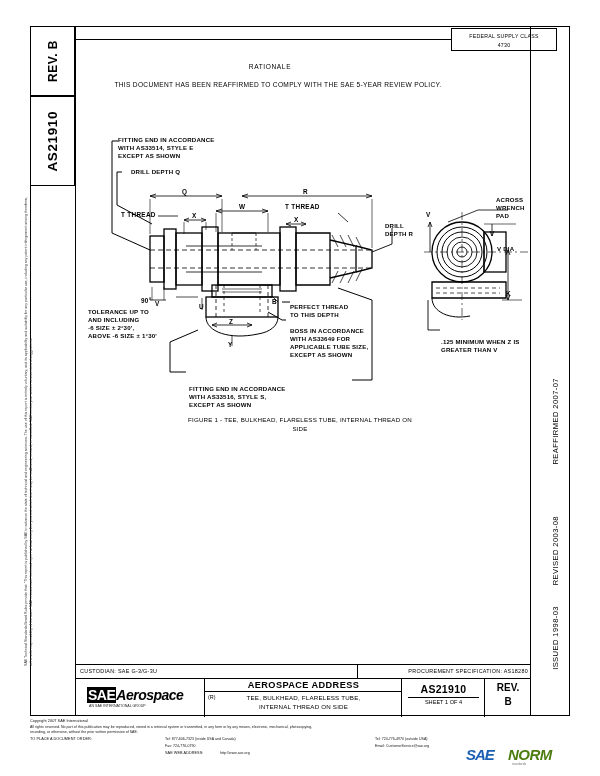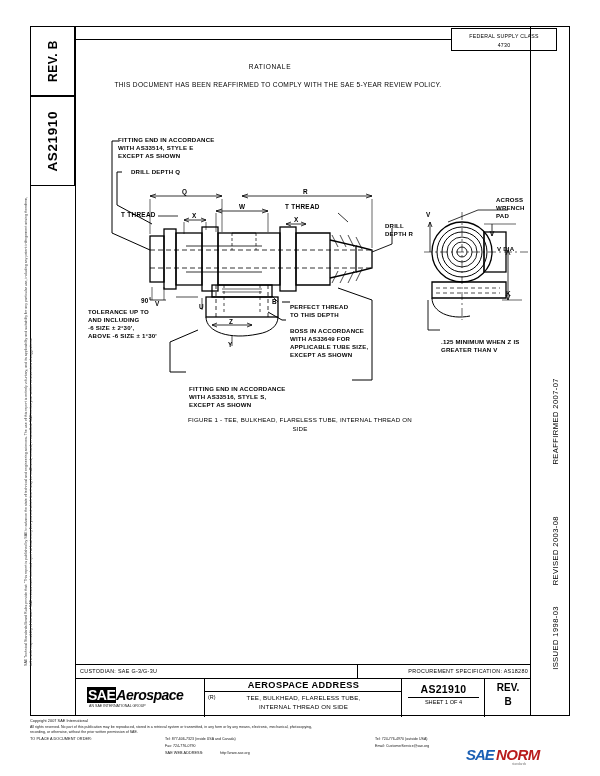--- a/index.html
+++ b/index.html
@@ -103,22 +103,22 @@
   .foot .strong{font-size:3.8px;}
   .f-row{position:relative;height:6px;}
   .f-left{position:absolute;left:0;}
   .f-mid{position:absolute;left:135px;}
   .f-right{position:absolute;left:345px;}
 
   
   .wm{position:absolute;left:452px;top:742px;width:140px;height:28px;}
   .wm-sae{position:absolute;left:14px;top:4px;font-size:15px;font-weight:bold;
       font-style:italic;color:#1a5fb4;letter-spacing:-1px;}
-  .wm-norm{position:absolute;left:44px;top:4px;font-size:15px;font-weight:bold;
-      font-style:italic;color:#b91c1c;letter-spacing:-.5px;}
+  .wm-norm{position:absolute;left:56px;top:4px;font-size:15px;font-weight:bold;
+      font-style:italic;color:#4d7c0f;letter-spacing:-.5px;}
   .wm-sub{position:absolute;left:60px;top:20px;font-size:3.2px;color:#777;}
 </style>
 </head>
 <body>
 
 <div class="page">
 
   <div class="frame"></div>
   <div class="frame-inner"></div>
 

